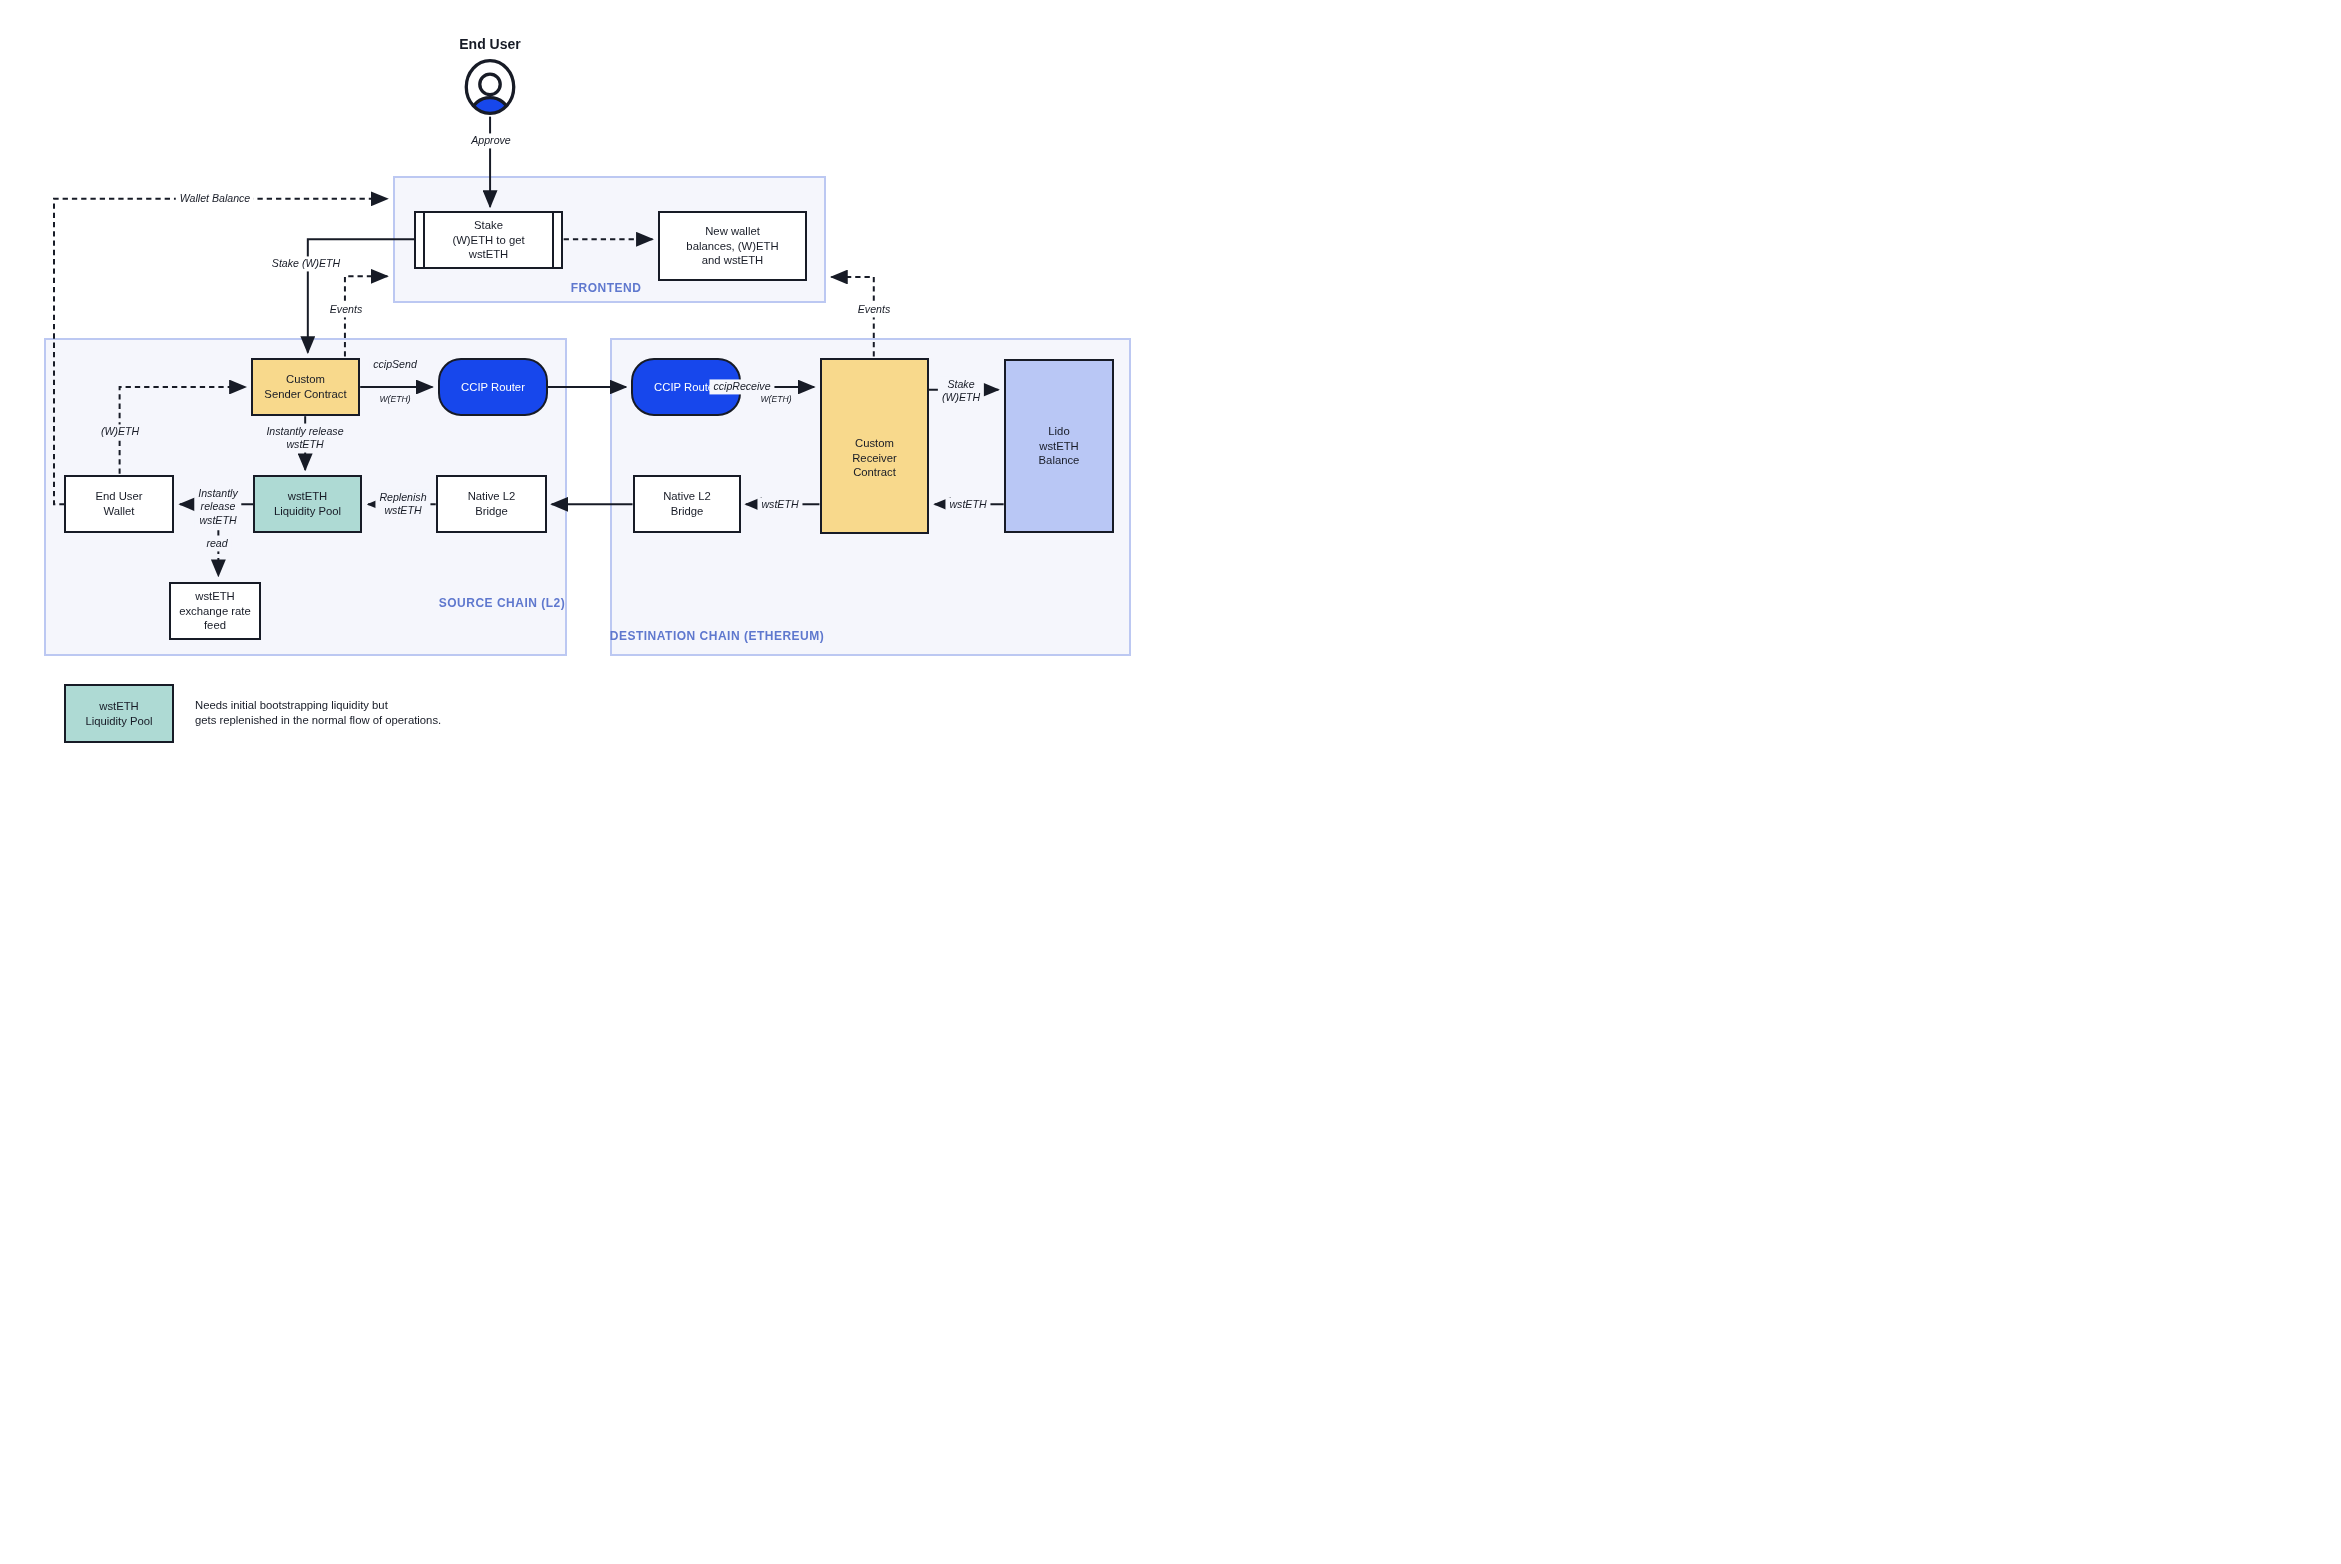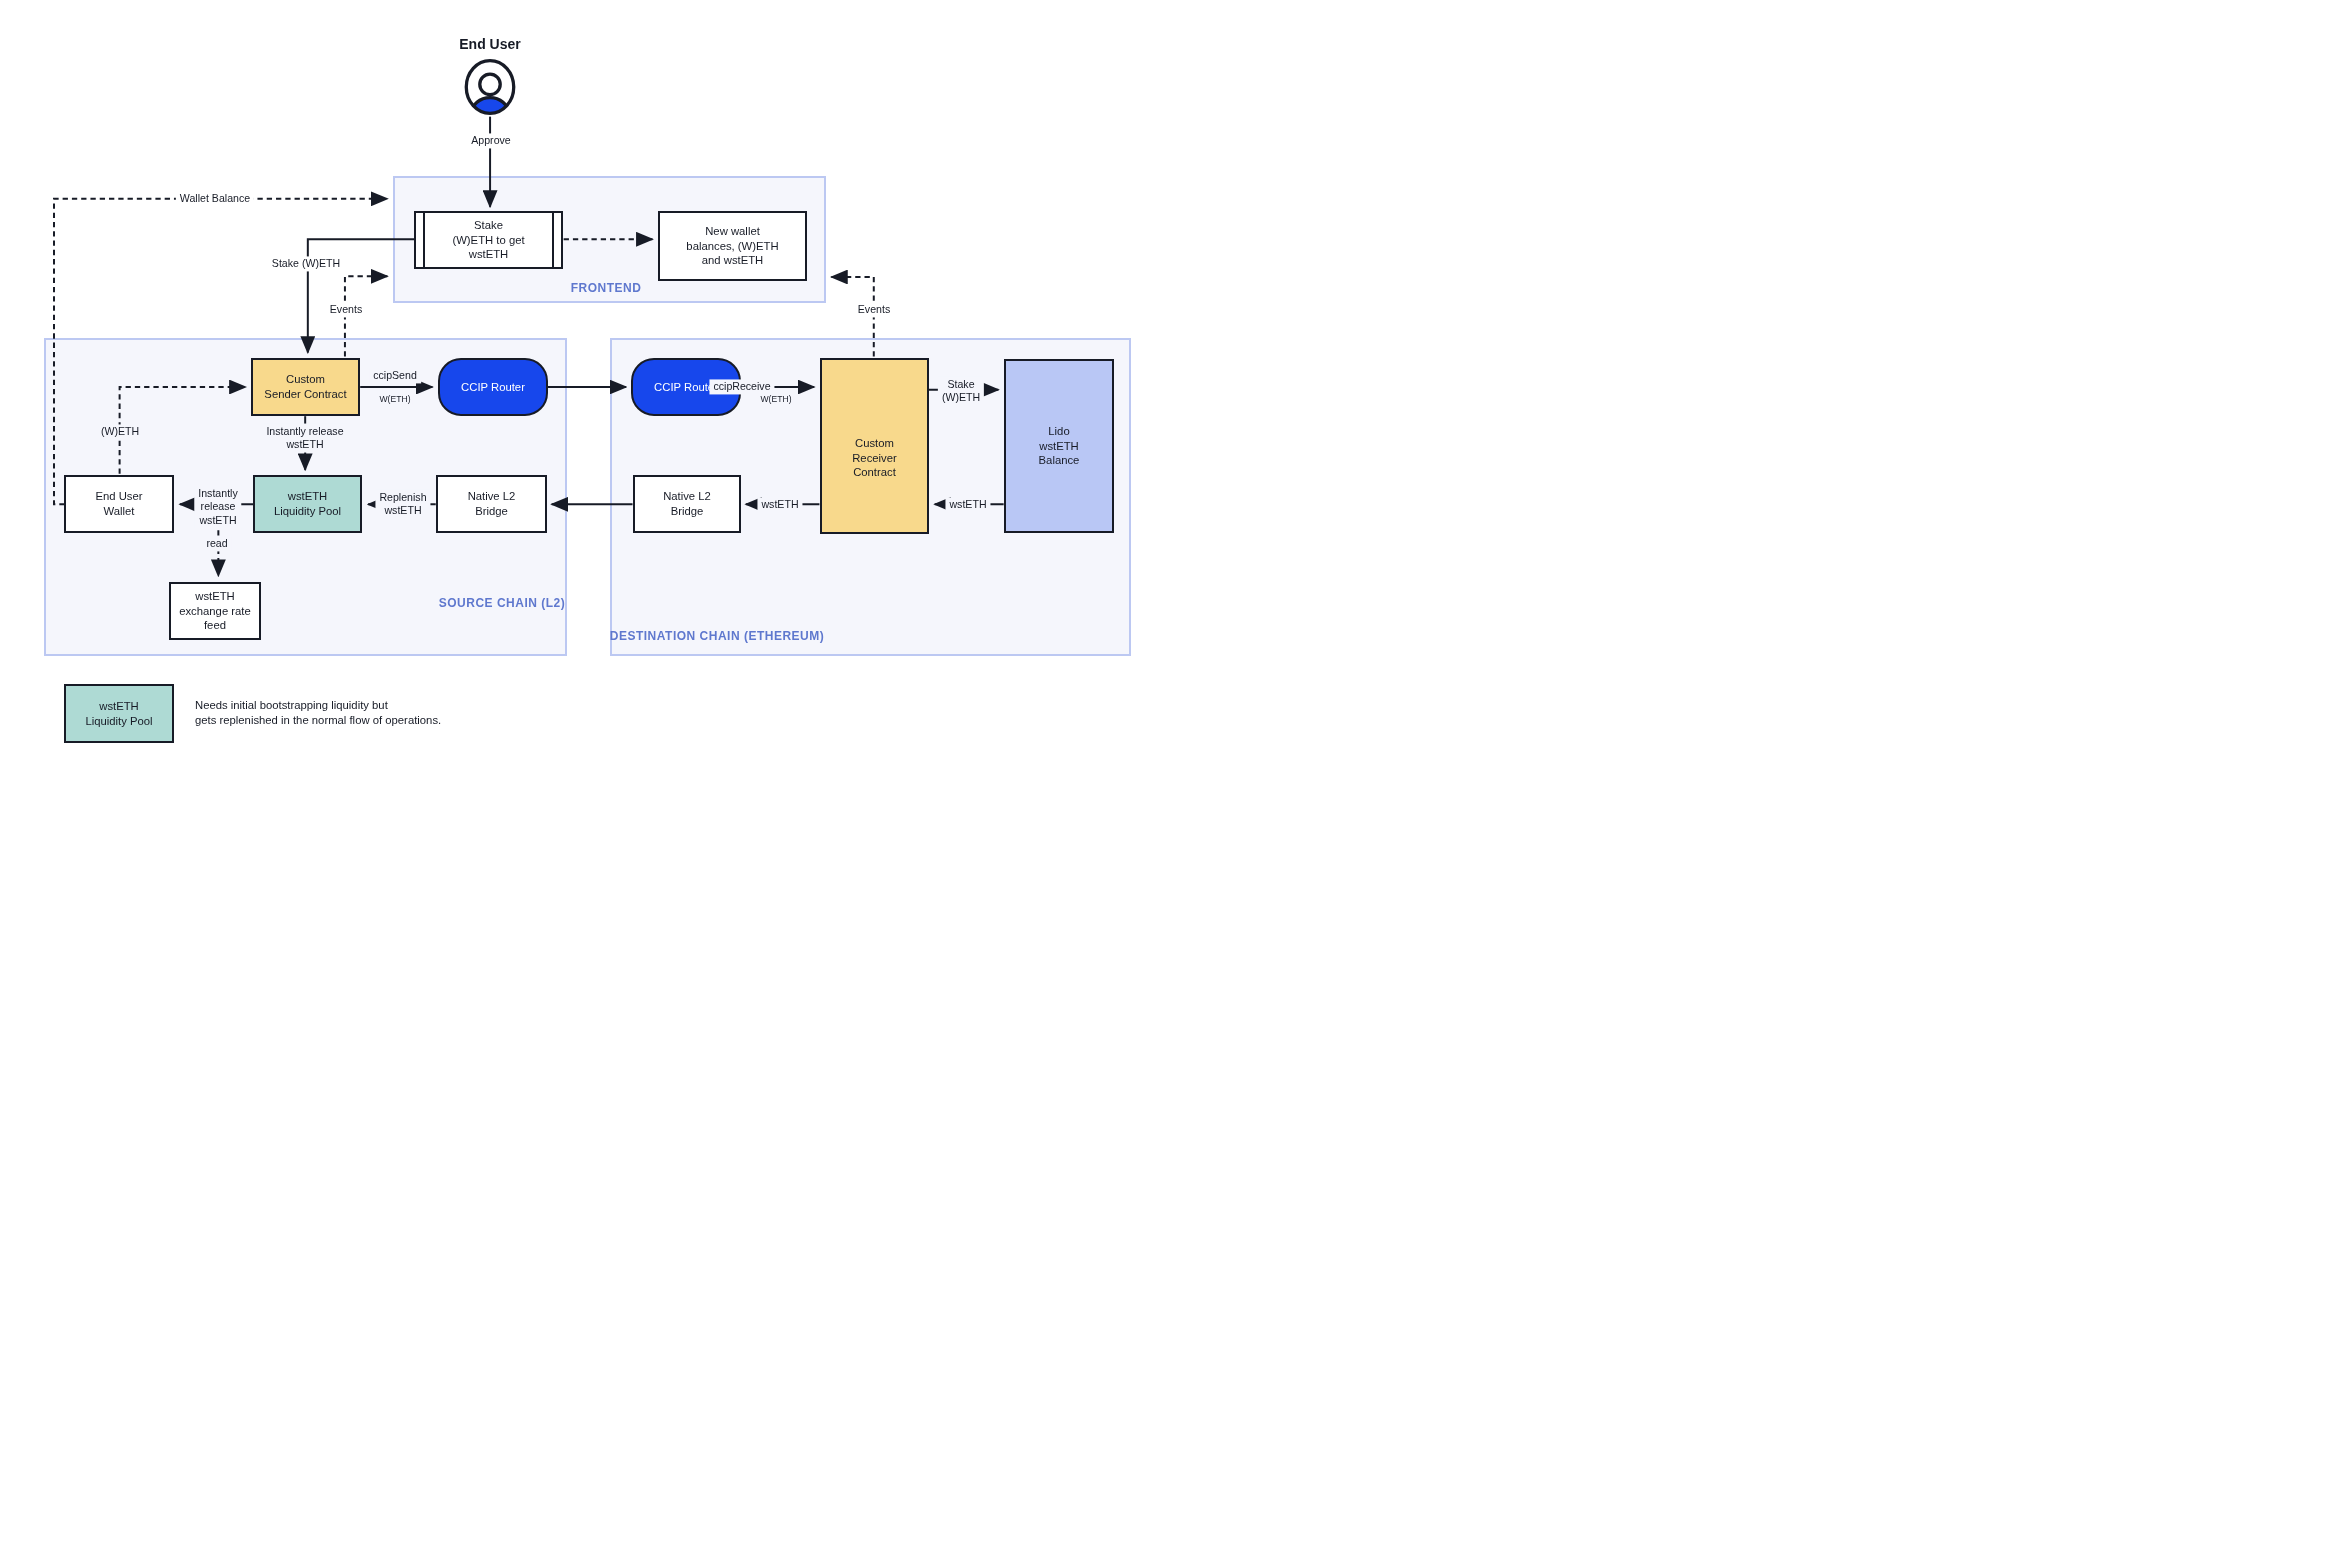--- a/index.html
+++ b/index.html
@@ -28,21 +28,21 @@
         font-size:11.3px;line-height:1.3;white-space:pre-line;}
   .node.yellow{background:var(--yellow);}
   .node.teal{background:var(--teal);}
   .node.lavender{background:var(--lavender);}
   .node.blue{background:var(--blue);color:#ffffff;border-radius:23px;}
   .node.bars::before,.node.bars::after{content:"";position:absolute;top:0;bottom:0;width:2px;background:var(--ink);}
   .node.bars::before{left:7.3px;}
   .node.bars::after{right:7.3px;}
   .node.pad-top{padding-top:24px;}
 
-  .elabel{position:absolute;z-index:5;transform:translate(-50%,-50%);font-size:10.6px;
+  .elabel{position:absolute;z-index:5;transform:translate(-50%,-50%);font-style:italic;font-size:10.6px;
           line-height:1.3;text-align:center;white-space:pre-line;padding:0.7px 4px;}
   .elabel.sub{font-size:8.6px;padding:0 2.7px;}
   .on-white{background:#ffffff;}
   .on-panel{background:var(--panel);}
 
   .actor-title{position:absolute;z-index:5;transform:translateX(-50%);font-size:14px;font-weight:bold;white-space:nowrap;}
   .actor-icon{position:absolute;z-index:5;}
 
   .legend-caption{position:absolute;z-index:5;font-size:11.3px;line-height:15.3px;white-space:pre-line;}
 </style>
@@ -129,21 +129,21 @@
   <div class="node" style="left:169px;top:582px;width:92px;height:58px;">wstETH
 exchange rate
 feed</div>
 
   <div class="elabel on-white" style="left:491px;top:141px;">Approve</div>
   <div class="elabel on-white" style="left:215px;top:199px;">Wallet Balance</div>
   <div class="elabel on-white" style="left:306px;top:264px;">Stake (W)ETH</div>
   <div class="elabel on-white" style="left:346px;top:310px;">Events</div>
   <div class="elabel on-white" style="left:874px;top:310px;">Events</div>
   <div class="elabel on-panel" style="left:120px;top:432px;">(W)ETH</div>
-  <div class="elabel on-panel" style="left:395px;top:365px;margin-top:11px;">ccipSend</div>
+  <div class="elabel on-panel" style="left:395px;top:365px;">ccipSend</div>
   <div class="elabel sub on-panel" style="left:395px;top:400px;">W(ETH)</div>
   <div class="elabel on-panel" style="left:742px;top:387px;">ccipReceive</div>
   <div class="elabel sub on-panel" style="left:776px;top:400px;">W(ETH)</div>
   <div class="elabel on-panel" style="left:961px;top:391px;">Stake
 (W)ETH</div>
   <div class="elabel on-panel" style="left:968px;top:505px;">wstETH</div>
   <div class="elabel on-panel" style="left:780px;top:505px;">wstETH</div>
   <div class="elabel on-panel" style="left:403px;top:504px;">Replenish
 wstETH</div>
   <div class="elabel on-panel" style="left:305px;top:438px;">Instantly release

